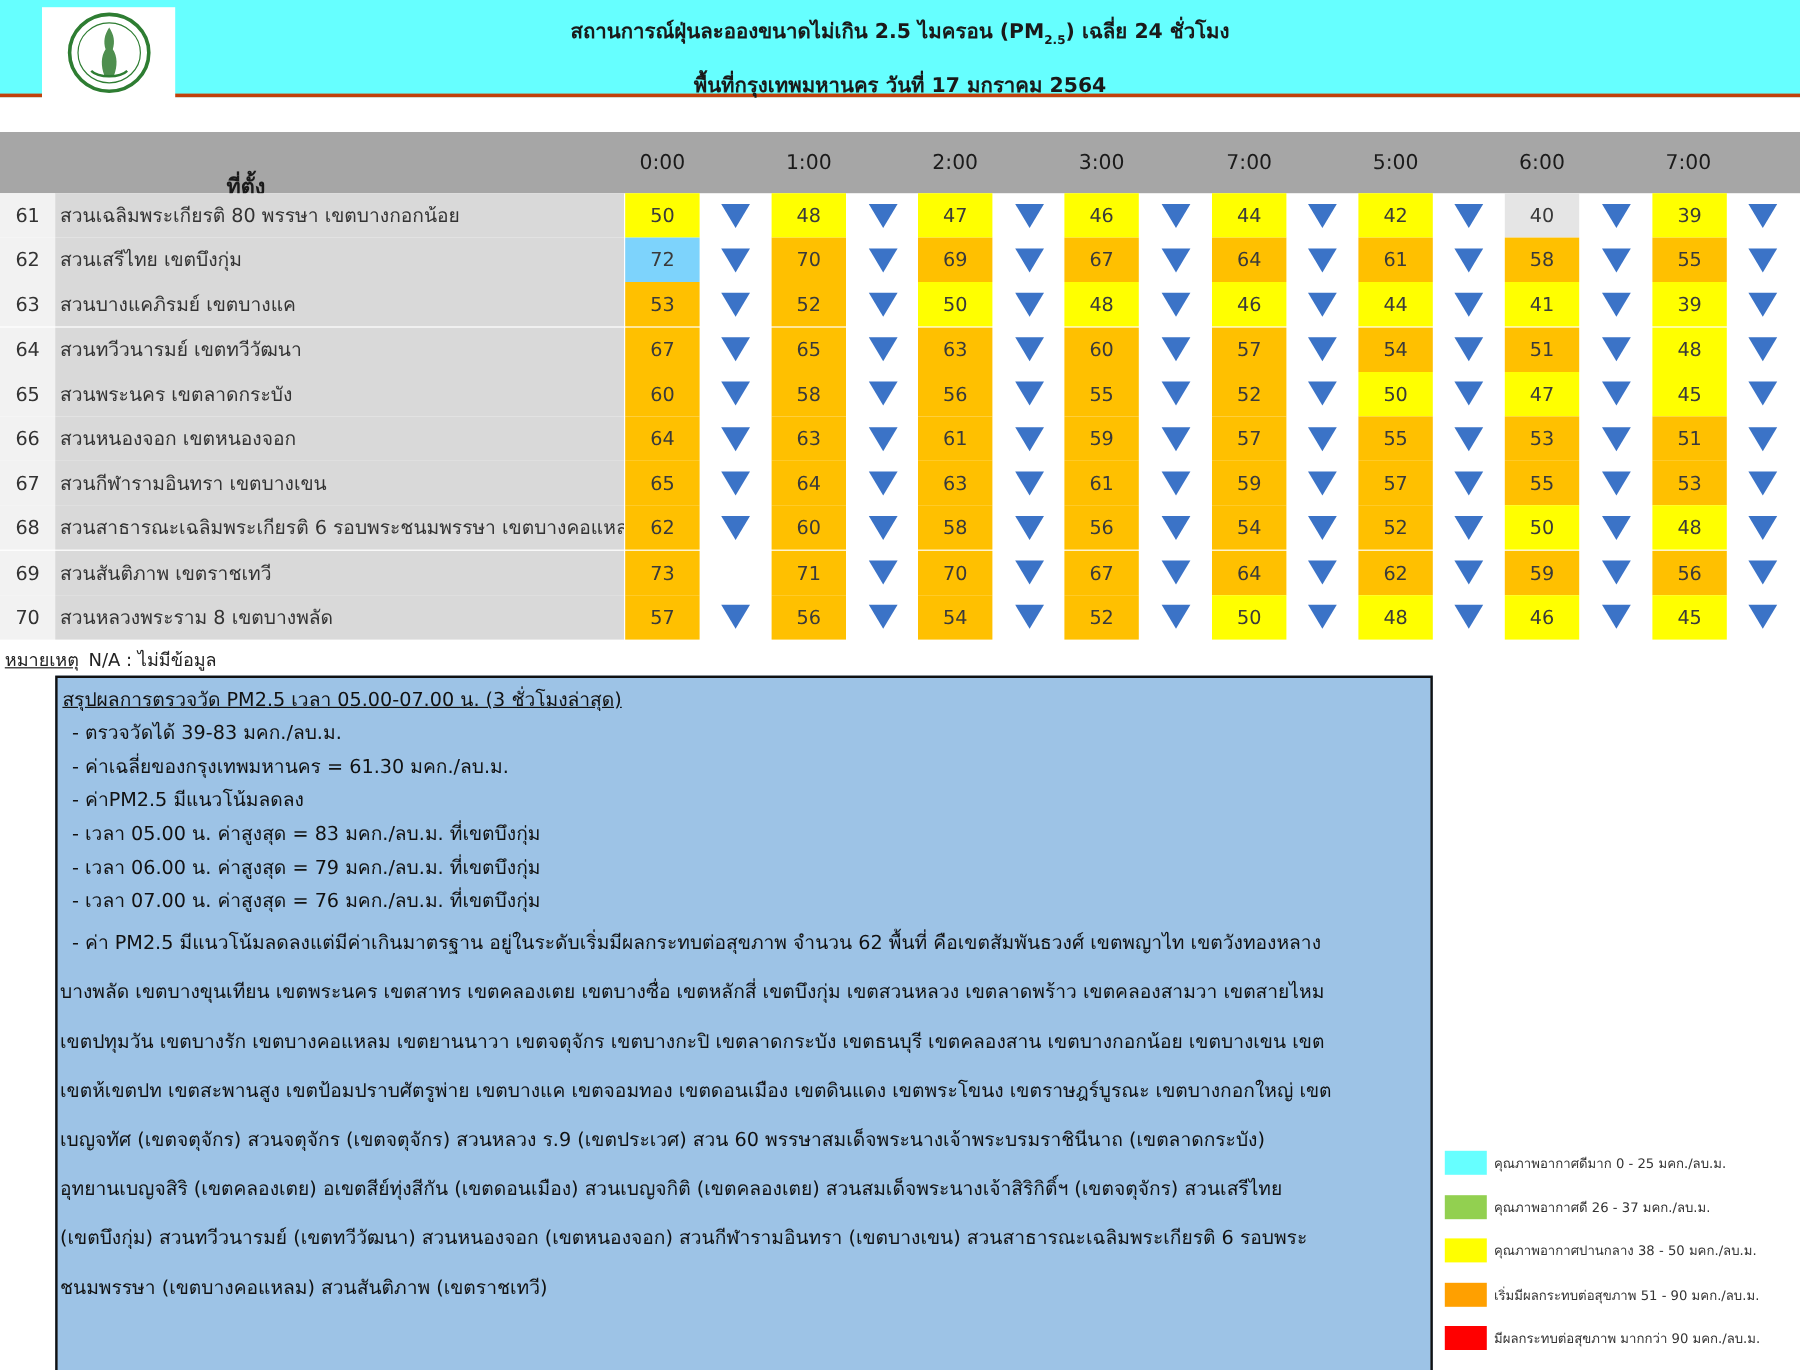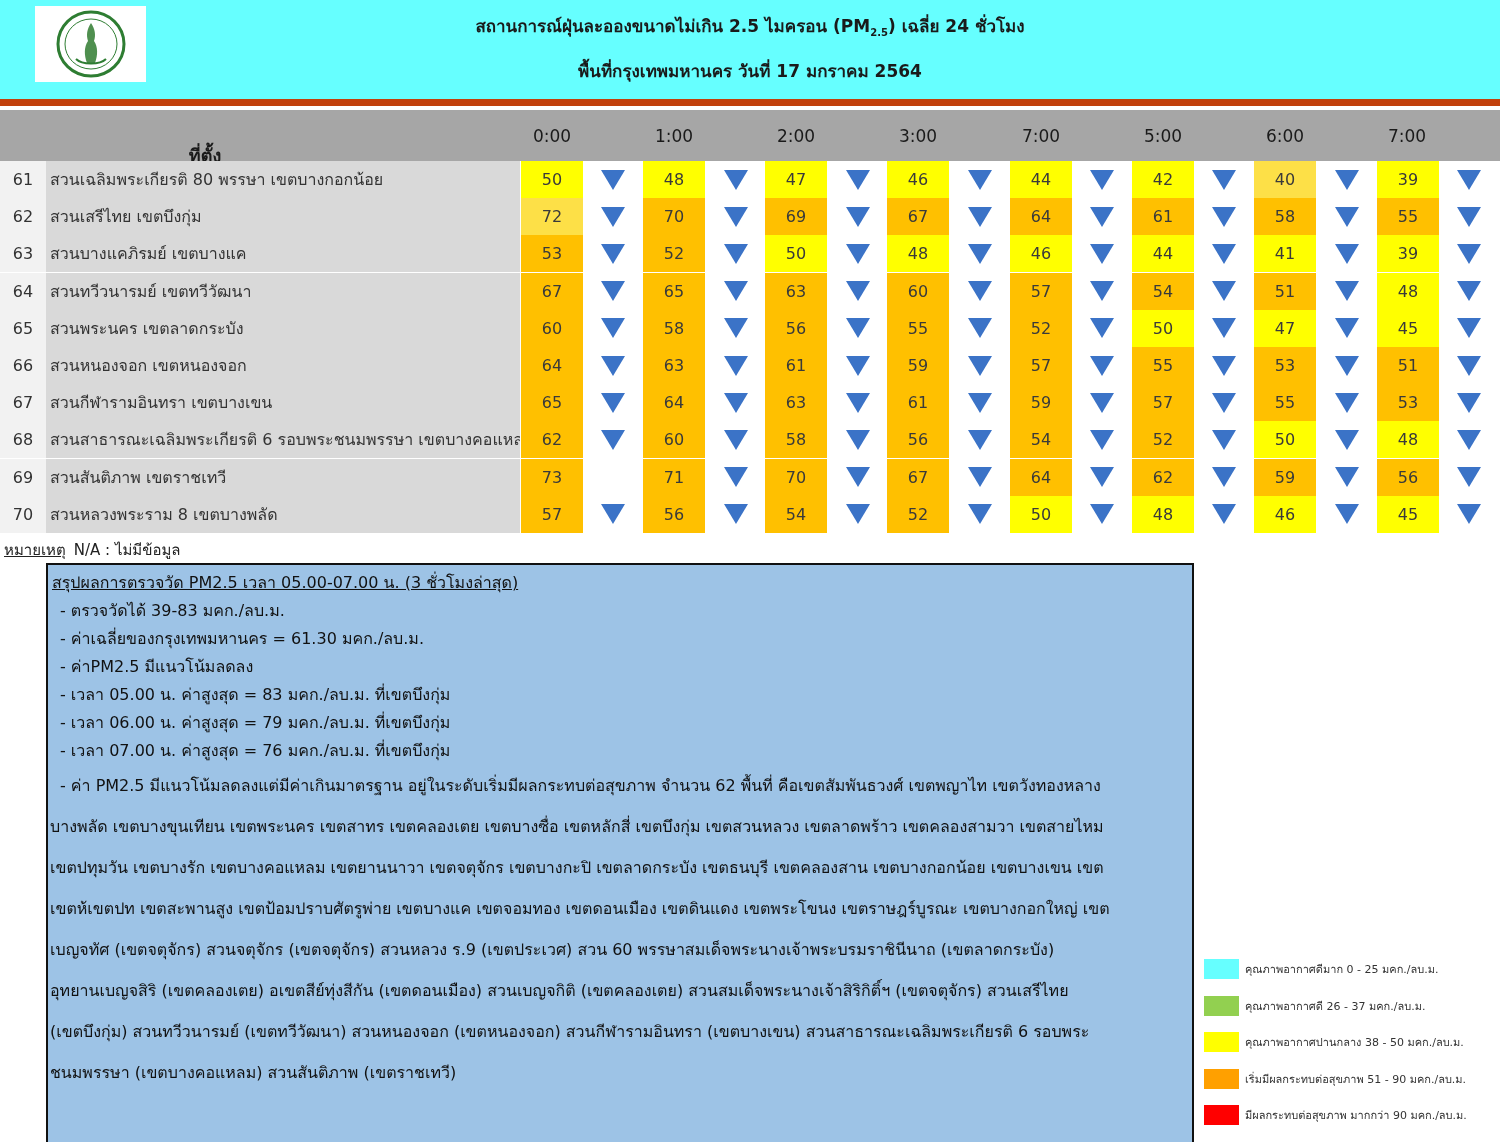--- a/index.html
+++ b/index.html
@@ -1,21 +1,21 @@
 <!DOCTYPE html>
 <html><head>
 <meta charset="utf-8">
 <style>
   * { box-sizing: border-box; margin: 0; padding: 0; }
   html, body { width: 1500px; height: 1142px; background: #ffffff; overflow: hidden; }
   body { font-family: "DejaVu Sans", "Liberation Sans", sans-serif; color: #222; position: relative; }
 
   .header {
-    position: absolute; left: 0; top: 0; width: 1500px; height: 106px;
-    background: #66ffff; border-bottom: 7px solid #c2410c;
+    position: absolute; left: 0; top: 0; width: 1500px; height: 81px;
+    background: #66ffff; border-bottom: 3px solid #c2410c;
   }
   .logo {
     position: absolute; left: 35px; top: 6px; width: 111px; height: 76px;
     background: #ffffff; display: flex; align-items: center; justify-content: center;
   }
   .title1, .title2 {
     position: absolute; left: 0; width: 1500px; text-align: center;
     font-size: 17px; font-weight: bold; color: #1a1a1a;
   }
   .title1 { top: 12px; }
@@ -139,33 +139,33 @@
           <div class="tri" style="border-top-color: rgb(59, 115, 199);"></div>
         </div>
         <div class="val" style="left: 1010px; background: rgb(255, 255, 0);">44</div>
         <div class="arrow" style="left: 1072px;">
           <div class="tri" style="border-top-color: rgb(59, 115, 199);"></div>
         </div>
         <div class="val" style="left: 1132px; background: rgb(255, 255, 0);">42</div>
         <div class="arrow" style="left: 1194px;">
           <div class="tri" style="border-top-color: rgb(59, 115, 199);"></div>
         </div>
-        <div class="val" style="left: 1254px; background: #fde047;">40</div>
+        <div class="val" style="left: 1254px; background: #e5e5e5;">40</div>
         <div class="arrow" style="left: 1317px;">
           <div class="tri" style="border-top-color: rgb(59, 115, 199);"></div>
         </div>
         <div class="val" style="left: 1377px; background: rgb(255, 255, 0);">39</div>
         <div class="arrow" style="left: 1439px;">
           <div class="tri" style="border-top-color: rgb(59, 115, 199);"></div>
         </div>
       </div>
       <div class="row" style="top: 88.2px;">
         <div class="num">62</div>
         <div class="loc">สวนเสรีไทย  เขตบึงกุ่ม</div>
-        <div class="val" style="left: 521px; background: #fde047;">72</div>
+        <div class="val" style="left: 521px; background: #7dd3fc;">72</div>
         <div class="arrow" style="left: 583px;">
           <div class="tri" style="border-top-color: rgb(59, 115, 199);"></div>
         </div>
         <div class="val" style="left: 643px; background: rgb(255, 192, 0);">70</div>
         <div class="arrow" style="left: 706px;">
           <div class="tri" style="border-top-color: rgb(59, 115, 199);"></div>
         </div>
         <div class="val" style="left: 765px; background: rgb(255, 192, 0);">69</div>
         <div class="arrow" style="left: 828px;">
           <div class="tri" style="border-top-color: rgb(59, 115, 199);"></div>

